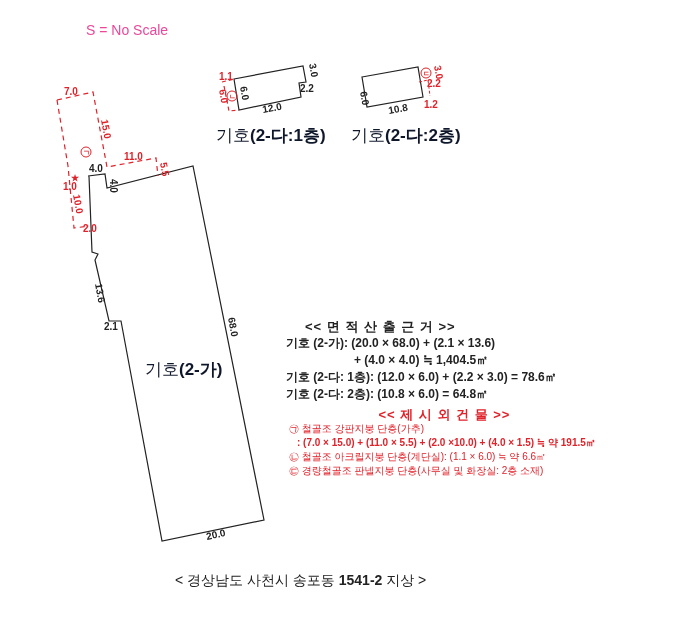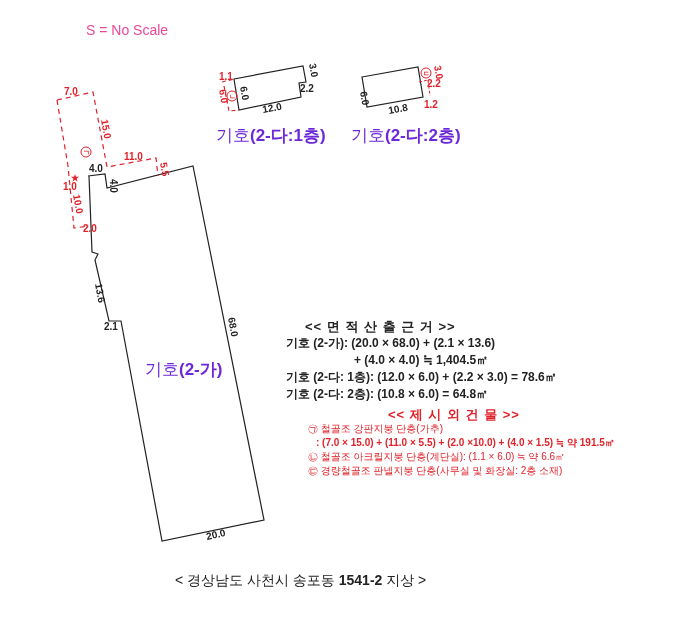--- a/index.html
+++ b/index.html
@@ -1,27 +1,27 @@
 <!DOCTYPE html>
 <html><head>
 <meta charset="utf-8">
 <style>
   html, body { margin:0; padding:0; background:#ffffff; }
   body { width:700px; height:633px; position:relative; overflow:hidden; font-family:"Liberation Sans", "DejaVu Sans", sans-serif; color:#222; }
   .abs { position:absolute; white-space:nowrap; }
   #scale { left:86px; top:22px; font-size:14px; color:#ec4899; }
   svg.plan { position:absolute; left:0; top:0; width:700px; height:633px; }
-  .lbl { position:absolute; font-size:17px; color:#6d28d9; white-space:nowrap; }
+  .lbl { position:absolute; font-size:17px; color:#0f172a; white-space:nowrap; }
   .lbl b { font-weight:bold; }
   #calc { left:286px; top:318px; font-size:12px; font-weight:bold; color:#222; line-height:17px; }
   #calc .hdr { font-size:13px; margin-left:19px; letter-spacing:1px; }
   #calc .ind { padding-left:68px; }
   #annex { left:289px; top:408px; color:#e0222a; line-height:14px; }
   #annex .hdr { font-size:13px; font-weight:bold; letter-spacing:1px; margin-left:4px;text-align:center; }
-  #annex .row { font-size:10px;margin-left:19px; }
+  #annex .row { font-size:10px; }
   #annex .row.b { font-weight:bold; padding-left:8px;text-align:center; }
   #footer { left:175px; top:572px; font-size:14px; color:#222; }
   #footer b { font-weight:bold; }
 </style>
 </head>
 <body>
 
 <div id="scale" class="abs">S = No Scale</div>
 
 <svg class="plan" viewBox="0 0 700 633" xmlns="http://www.w3.org/2000/svg">

